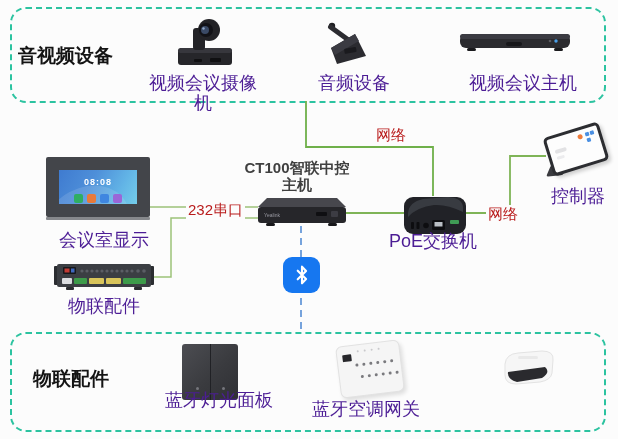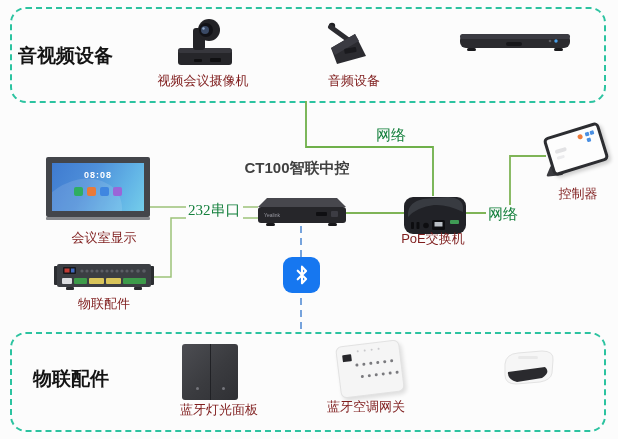--- a/index.html
+++ b/index.html
@@ -5,25 +5,25 @@
   html,body{margin:0;padding:0;background:#fff;font-family:"Liberation Sans","DejaVu Sans",sans-serif;}
   .canvas{position:relative;width:618px;height:439px;background:#fcfcfc;overflow:hidden;}
   .group-box{position:absolute;border:2px dashed #2cc3a0;border-radius:16px;background:transparent;z-index:0;}
   .box-av{left:10px;top:7px;width:592px;height:92px;}
   .box-iot{left:10px;top:332px;width:592px;height:96px;}
   .group-title{position:absolute;font-size:19px;font-weight:bold;color:#141414;z-index:3;}
   .t-av{left:18px;top:43px;}
   .t-iot{left:33px;top:366px;}
   .wires{position:absolute;left:0;top:0;z-index:1;}
   .dev{position:absolute;z-index:2;}
-  .lbl{position:absolute;font-size:13px;color:#7f1d1d;text-align:center;z-index:3;line-height:1.1;}
-  .edge-lbl{position:absolute;font-size:15px;color:#15803d;background:#fcfcfc;padding:0 2px;z-index:3;font-family:Liberation Serif, serif;}
+  .lbl{position:absolute;font-size:18px;color:#4c1d95;text-align:center;z-index:3;line-height:1.1;}
+  .edge-lbl{position:absolute;font-size:15px;color:#b91c1c;background:#fcfcfc;padding:0 2px;z-index:3;}
   .hub-title{position:absolute;left:227px;top:159px;width:140px;text-align:center;font-size:15px;font-weight:bold;color:#404040;z-index:3;line-height:17px;}
   
-  .display-frame{position:absolute;left:46px;top:157px;width:104px;height:60px;background:#43454a;border-radius:2px;padding:6px;box-sizing:border-box;z-index:2;}
+  .display-frame{position:absolute;left:46px;top:157px;width:104px;height:60px;background:#43454a;border-radius:2px;padding:13px;box-sizing:border-box;z-index:2;}
   .display-screen{position:relative;width:100%;height:100%;background:linear-gradient(118deg,#3f7bd0 0%,#4e8fd9 40%,#62b4e6 75%,#74cdea 100%);overflow:hidden;}
   .display-screen .swirl{position:absolute;left:-18px;top:18px;width:90px;height:70px;background:rgba(255,255,255,0.12);border-radius:50%;transform:rotate(-28deg);}
   .display-clock{position:absolute;left:0;right:0;top:7px;text-align:center;font-size:9px;font-weight:bold;color:#fff;letter-spacing:1px;}
   .display-icons{position:absolute;left:0;right:0;top:24px;display:flex;justify-content:center;gap:4px;}
   .display-icons span{width:9px;height:9px;border-radius:2px;display:block;}
   .ai1{background:#2fae62;} .ai2{background:#e87a3a;} .ai3{background:#3f86e0;} .ai4{background:#9a66d8;}
   .display-stand{position:absolute;left:46px;top:217px;width:104px;height:3px;background:#86888c;border-radius:1px;z-index:2;}
   
   .bt-badge{position:absolute;left:283px;top:257px;width:37px;height:36px;background:#1677f0;border-radius:9px;display:flex;align-items:center;justify-content:center;z-index:2;}
   
@@ -99,20 +99,21 @@
     <svg width="114" height="24" viewBox="0 0 114 24">
       <rect x="2" y="4" width="110" height="14" rx="6" fill="#2b2b2f"></rect>
       <rect x="2" y="4" width="110" height="5" rx="2.5" fill="#3b3b42"></rect>
       <rect x="48" y="12" width="16" height="4" rx="2" fill="#17171a"></rect>
       <circle cx="98" cy="11" r="1.7" fill="#4a9fe8"></circle>
       <circle cx="92" cy="11" r="1.3" fill="#5a5a60"></circle>
       <rect x="9" y="18" width="9" height="3" rx="1.5" fill="#1a1a1d"></rect>
       <rect x="96" y="18" width="9" height="3" rx="1.5" fill="#1a1a1d"></rect>
     </svg>
   </div>
+  <div class="lbl" style="left:463px;top:74px;width:120px;">视频会议主机</div>
 
   <div class="display-frame">
     <div class="display-screen">
       <div class="swirl"></div>
       <div class="display-clock">08:08</div>
       <div class="display-icons">
         <span class="ai1"></span>
           <span class="ai2"></span>
           <span class="ai3"></span>
           <span class="ai4"></span>
@@ -151,20 +152,21 @@
       <rect x="52" y="20" width="15" height="6" rx="1" fill="#d8c45a"></rect>
       <rect x="69" y="20" width="23" height="6" rx="1" fill="#3d9b4a"></rect>
       <rect x="12" y="29" width="8" height="3" rx="1" fill="#2b2d31"></rect>
       <rect x="80" y="29" width="8" height="3" rx="1" fill="#2b2d31"></rect>
     </svg>
   </div>
   <div class="lbl" style="left:44px;top:297px;width:120px;">物联配件</div>
 
   <div class="hub-title">
     <div>CT100智联中控</div>
+    <div>主机</div>
   </div>
   <div class="dev" style="left:256px;top:194px;">
     <svg width="92" height="34" viewBox="0 0 92 34">
       <polygon points="11,4 81,4 90,13 2,13" fill="#47474d"></polygon>
       <rect x="2" y="13" width="88" height="16" rx="3" fill="#26262a"></rect>
       <text x="8" y="23" font-size="5" fill="#9b9ba4">Yealink</text>
       <rect x="60" y="18" width="11" height="4" rx="1" fill="#0f0f12"></rect>
       <rect x="75" y="17" width="7" height="6" rx="1" fill="#3c3c43"></rect>
       <rect x="10" y="29" width="9" height="3" rx="1.5" fill="#18181b"></rect>
       <rect x="72" y="29" width="9" height="3" rx="1.5" fill="#18181b"></rect>
@@ -202,21 +204,21 @@
         <span class="pill2"></span>
     </div>
   </div>
   <div class="lbl" style="left:528px;top:187px;width:100px;">控制器</div>
 
   <div class="panel">
     <div class="split"></div>
       <span class="d1"></span>
       <span class="d2"></span>
   </div>
-  <div class="lbl" style="left:149px;top:403px;width:140px;">蓝牙灯光面板</div>
+  <div class="lbl" style="left:149px;top:391px;width:140px;">蓝牙灯光面板</div>
 
   <div class="gateway">
     <div class="port"></div>
     <div class="vents">
         <i></i>
         <i></i>
         <i></i>
         <i></i>
       </div>
     <div class="row1">

